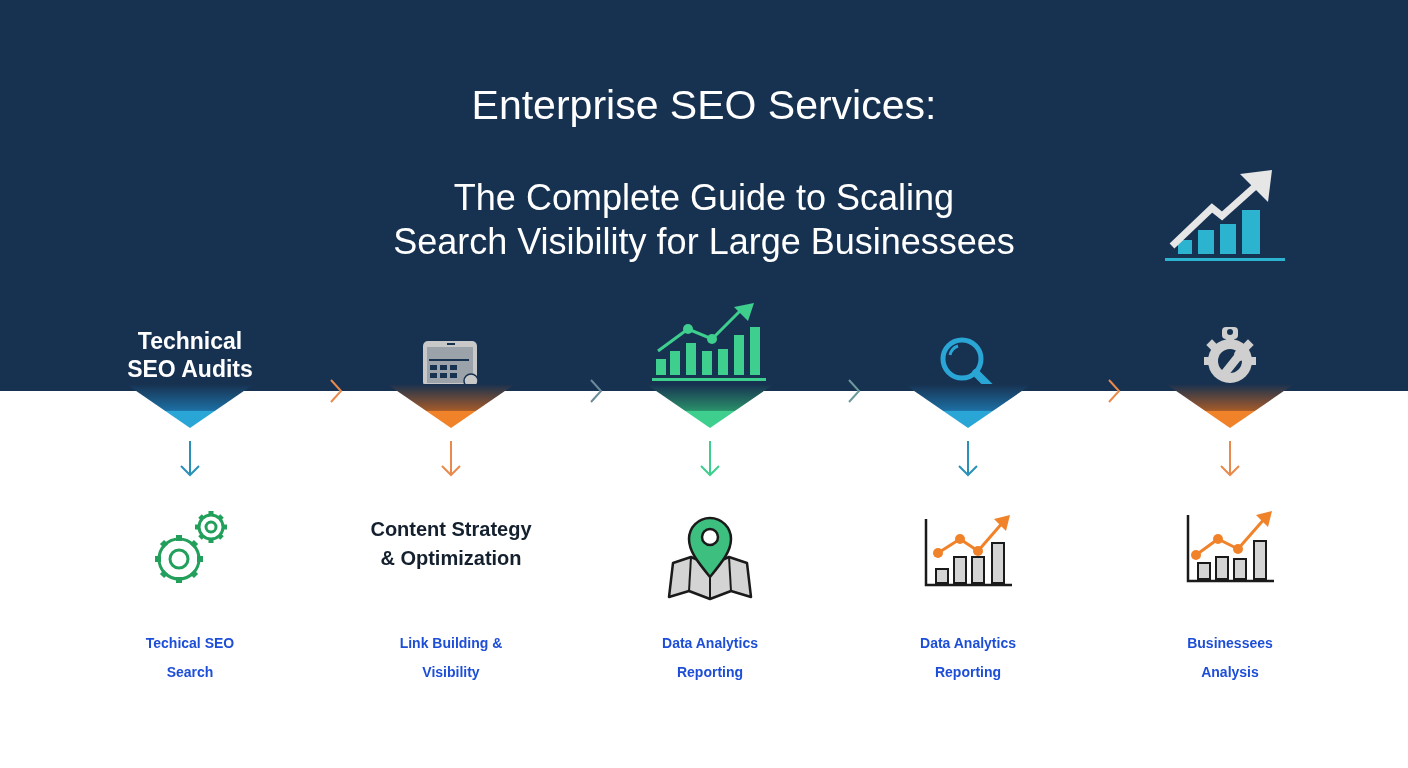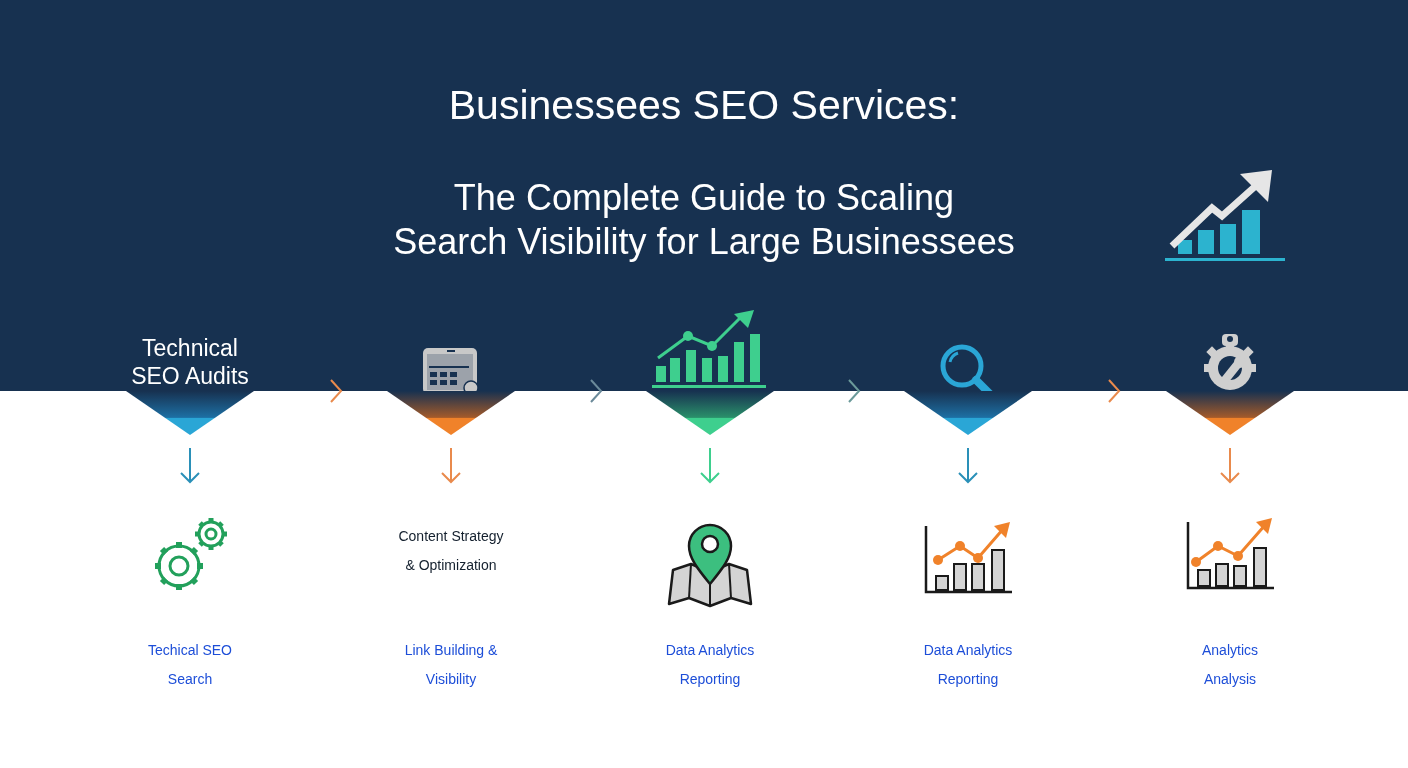--- a/index.html
+++ b/index.html
@@ -2,35 +2,35 @@
 <html><head>
 <meta charset="utf-8">
 <style>
   html,body{margin:0;padding:0;}
   body{width:1408px;height:768px;position:relative;overflow:hidden;background:#ffffff;font-family:"Liberation Sans","DejaVu Sans",sans-serif;}
   .hero{position:absolute;left:0;top:0;width:1408px;height:391px;background:#173150;}
   .title{position:absolute;left:0;width:1408px;text-align:center;color:#ffffff;font-weight:400;margin:0;}
   .t1{top:82px;font-size:41px;}
   .t2{top:176px;font-size:36px;line-height:44px;}
   .hero-icon{position:absolute;left:1160px;top:166px;width:130px;height:100px;}
-  .step{position:absolute;top:300px;width:260px;height:468px;}
+  .step{position:absolute;top:293px;width:260px;height:468px;font-weight:bold;}
   .step .top-label{position:absolute;top:34px;left:0;width:100%;text-align:center;color:#fff;font-size:23px;line-height:28px;}
   .step .top-icon{position:absolute;left:50%;transform:translateX(-50%);}
   .funnel{position:absolute;top:91px;left:50%;transform:translateX(-50%);width:128px;height:44px;}
   .down-arrow{position:absolute;top:146px;left:50%;transform:translateX(-50%);width:26px;height:40px;}
   .mid-icon{position:absolute;left:50%;transform:translateX(-50%);top:210px;}
-  .mid-label{position:absolute;top:222px;left:0;width:100%;text-align:center;color:#14202e;font-size:14px;line-height:29px;}
+  .mid-label{position:absolute;top:222px;left:0;width:100%;text-align:center;color:#14202e;font-size:20px;line-height:29px;}
   .bottom-label{position:absolute;top:336px;left:0;width:100%;text-align:center;color:#1d4ed8;font-size:14px;line-height:29px;}
   .chev{position:absolute;top:378px;width:16px;height:26px;}
 </style>
 </head>
 <body>
 
 <div class="hero">
-  <h1 class="title t1">Businessees SEO Services:</h1>
+  <h1 class="title t1">Enterprise SEO Services:</h1>
   <div class="title t2">
     <div>The Complete Guide to Scaling</div>
     <div>Search Visibility for Large Businessees</div>
   </div>
   <svg class="hero-icon" viewBox="0 0 130 100">
     <rect x="18" y="74" width="14" height="14" fill="#2cb3cf"></rect>
     <rect x="38" y="64" width="16" height="24" fill="#2cb3cf"></rect>
     <rect x="60" y="58" width="16" height="30" fill="#2cb3cf"></rect>
     <rect x="82" y="44" width="18" height="44" fill="#2cb3cf"></rect>
     <rect x="5" y="92" width="120" height="3" fill="#2cb3cf"></rect>
@@ -274,16 +274,16 @@
         <rect x="50" y="50" width="12" height="20"></rect>
         <rect x="70" y="32" width="12" height="38"></rect>
       </g>
     <polyline points="12,46 34,30 54,40 82,8" fill="none" stroke="#f0822a" stroke-width="3"></polyline>
     <circle cx="12" cy="46" r="5" fill="#f0822a"></circle>
       <circle cx="34" cy="30" r="5" fill="#f0822a"></circle>
       <circle cx="54" cy="40" r="5" fill="#f0822a"></circle>
     <polygon points="72,6 88,2 84,18" fill="#f0822a"></polygon>
   </svg>
   <div class="bottom-label">
-    <div>Analytics</div>
+    <div>Businessees</div>
     <div>Analysis</div>
   </div>
 </div>
 
 </body></html>

